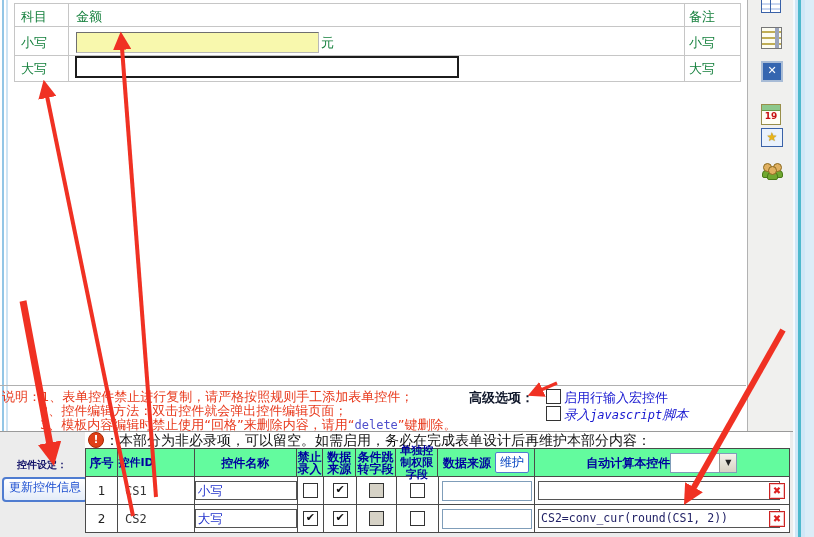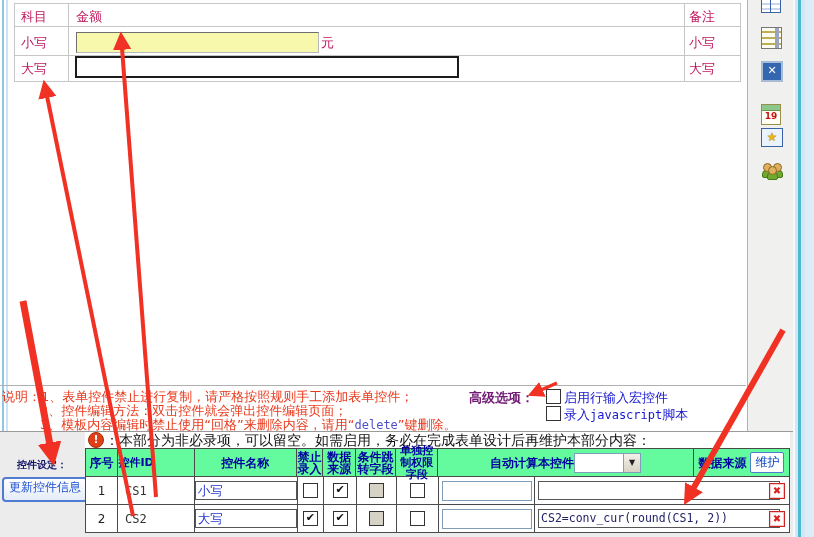--- a/index.html
+++ b/index.html
@@ -14,21 +14,21 @@
   .edge-left .l1{position:absolute;left:2px;top:0;width:2px;height:537px;background:#92c6e6;}
   .edge-left .l2{position:absolute;left:6px;top:0;width:2px;height:537px;background:#cde4f4;}
   
   .edge-right{left:793px;top:0;width:21px;height:537px;background:#cfe7f7;}
   .edge-right .w{position:absolute;left:0;top:0;width:2px;height:537px;background:#f4fafe;}
   .edge-right .t{position:absolute;left:5px;top:0;width:3px;height:537px;background:#4db9cd;}
   .edge-right .b{position:absolute;left:12px;top:0;width:9px;height:537px;background:#dcedf8;}
 
   
   .t1{left:14px;top:3px;width:725px;height:77px;border:1px solid #c6c6c6;background:#fff;}
-  .cell-label{position:absolute;color:#be185d;text-align:center;}
+  .cell-label{position:absolute;color:#15803d;text-align:center;}
   .yellow-input{position:absolute;left:61px;top:28px;width:241px;height:19px;background:#f8f8ad;
     border:1px solid;border-color:#6f6f6f #b8b8b8 #b8b8b8 #6f6f6f;}
   .dx-input{position:absolute;left:60px;top:52px;width:380px;height:18px;background:#fff;border:2px solid #1c1c1c;}
 
   
   .toolbar{left:747px;top:0;width:46px;height:438px;background:#f0f0ee;border-left:1px solid #b2b2b2;border-bottom:1px solid #b2b2b2;}
   .ic{position:absolute;left:13px;cursor:pointer;}
   .ic-table{top:-8px;width:18px;height:19px;background-color:#fff;border:1px solid #3a62a8;
     background-image:linear-gradient(to right,transparent 0 8px,#3a62a8 8px 9px,transparent 9px),
     repeating-linear-gradient(to bottom,#c8d6f0 0 2px,#fff 2px 5px);}
@@ -45,21 +45,21 @@
   .ic-users{top:160px;width:21px;height:20px;}
   .ic-users i{position:absolute;border-radius:50%;}
   .ic-users .h{width:7px;height:7px;background:#e0b060;border:1px solid #8a6a20;}
   .ic-users .b{width:9px;height:6px;border-radius:4px 4px 2px 2px;background:#70a830;border:1px solid #4a7a18;}
 
   
   .sep385{left:0;top:385px;width:746px;height:1px;background:#b0b0b0;}
   .note{color:#e8391c;font-size:13px;white-space:nowrap;}
   .mono{font-family:"DejaVu Sans Mono","Liberation Mono",monospace;}
   .code-blue{color:#5050cc;font-size:12px;}
-  .adv-label{color:#701a75;font-weight:bold;}
+  .adv-label{color:#0f172a;font-weight:bold;}
   .blue-opt{color:#1616d0;}
   .cbx{position:absolute;width:13px;height:13px;background:#fff;border:1px solid #333;
       font-size:11px;line-height:12px;text-align:center;font-weight:bold;color:#111;cursor:pointer;}
 
   
   .bottom-panel{left:0;top:431px;width:793px;height:106px;background:#ececec;border-top:1px solid #9a9a9a;}
   .hint-row{left:85px;top:432px;width:705px;height:16px;background:#fff;}
   .warn-ic{position:absolute;left:3px;top:0;width:14px;height:14px;border-radius:50%;background:#e04018;
       border:1px solid #a82800;color:#fff;font-size:11px;font-weight:bold;text-align:center;line-height:13px;}
   .hint-text{position:absolute;left:20px;top:0;font-size:14px;color:#101010;white-space:nowrap;}
@@ -151,50 +151,50 @@
   </div>
   <div class="abs note" style="left:40px;top:402px;">2、控件编辑方法：双击控件就会弹出控件编辑页面；</div>
   <div class="abs note" style="left:40px;top:416px;">
     <span>3、模板内容编辑时禁止使用“回格”来删除内容，请用“</span><span class="mono code-blue">delete</span><span>”键删除。</span>
   </div>
 
   <div class="abs adv-label" style="left:469px;top:389px;">高级选项：</div>
   <div class="cbx" style="left:546px;top:389px;"></div>
   <div class="abs blue-opt" style="left:564px;top:389px;">启用行输入宏控件</div>
   <div class="cbx" style="left:546px;top:406px;"></div>
-  <div class="abs blue-opt" style="left:564px;top:406px;">
+  <div class="abs blue-opt" style="left:564px;top:406px;font-style:italic;">
     <span>录入</span><span class="mono" style="font-size:12px;">javascript</span><span>脚本</span>
   </div>
 
   <div class="abs bottom-panel"></div>
   <div class="abs hint-row">
     <span class="warn-ic">!</span>
     <span class="hint-text">：本部分为非必录项，可以留空。如需启用，务必在完成表单设计后再维护本部分内容：</span>
   </div>
   <div class="abs panel-label" style="left:17px;top:458px;">控件设定：</div>
   <div class="abs update-btn">更新控件信息</div>
 
   <div class="abs grid">
     <div class="grow ghead">
       <div class="gc c1">序号</div>
       <div class="gc c2 sm">控件ID</div>
       <div class="gc c3">控件名称</div>
       <div class="gc c4">禁止录入</div>
       <div class="gc c5">数据来源</div>
       <div class="gc c6">条件跳转字段</div>
       <div class="gc c7 sm">单独控制权限字段</div>
+      <div class="gc c8">
+        <span>数据来源</span>
+        <span class="maint-btn">维护</span>
+      </div>
       <div class="gc c9">
         <span>自动计算本控件</span>
         <span class="selbox sel-h">
             <span class="chev">▼</span>
           </span>
-      </div>
-      <div class="gc c8">
-        <span>数据来源</span>
-        <span class="maint-btn">维护</span>
       </div>
     </div>
 
     <div class="grow">
       <div class="gc c1">
           <span class="seq">1</span>
         </div>
       <div class="gc c2">
           <span class="idtx mono">CS1</span>
         </div>

